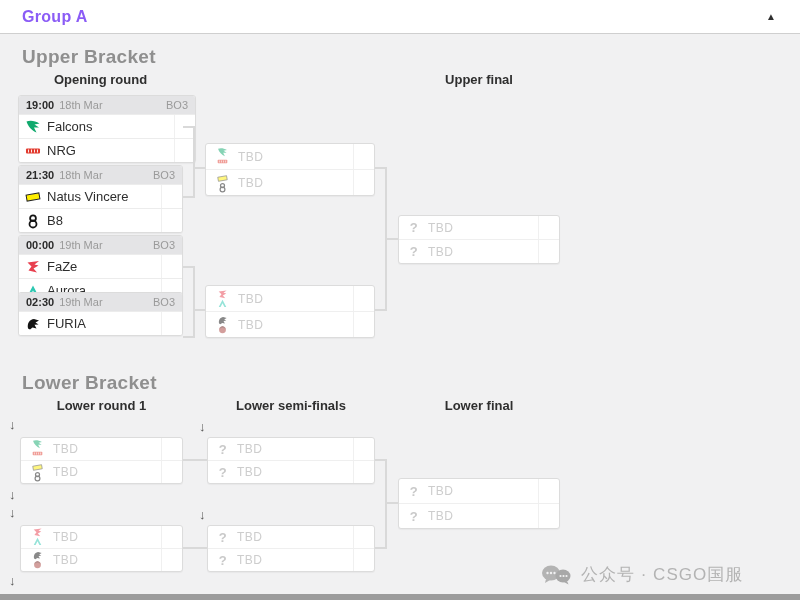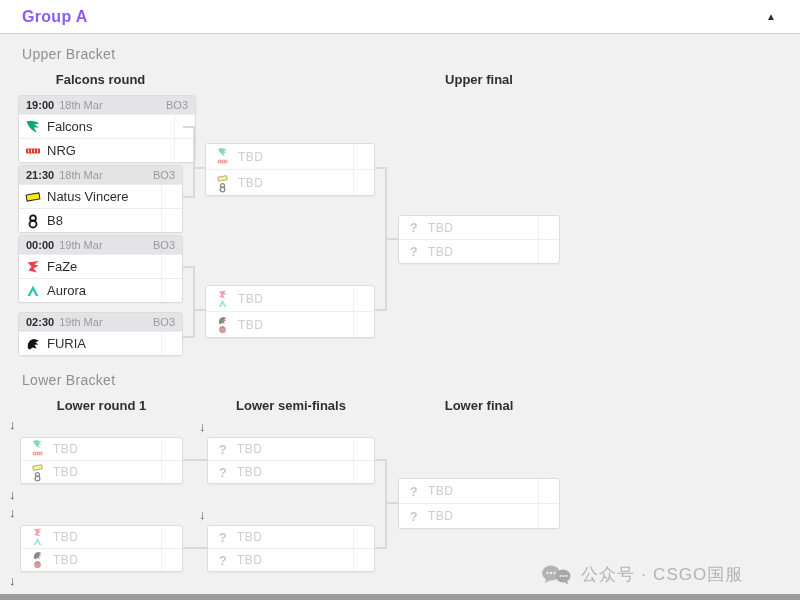--- a/index.html
+++ b/index.html
@@ -4,21 +4,21 @@
 <style>
   html,body{margin:0;padding:0;}
   #stage{position:relative;width:800px;height:600px;background:#f1f1f2;overflow:hidden;
          font-family:"Liberation Sans",sans-serif;}
   
   .hdr{position:absolute;left:0;top:0;width:800px;height:33px;background:#fff;
        border-bottom:1px solid #cfcfcf;display:flex;align-items:center;}
   .hdr-title{margin-left:22px;font-size:16px;font-weight:bold;color:#8b5cf6;letter-spacing:.3px;}
   .hdr-caret{margin-left:auto;margin-right:24px;font-size:10px;color:#2f2f2f;cursor:pointer;}
   
-  .seclabel{position:absolute;font-size:14px;font-weight:normal;color:#8f8f8f;letter-spacing:.3px;}
+  .seclabel{position:absolute;font-size:19px;font-weight:bold;color:#8f8f8f;letter-spacing:.3px;}
   .colhdr{position:absolute;font-size:13px;font-weight:bold;color:#2f2f2f;text-align:center;}
   
   .match{position:absolute;background:#fff;border:1px solid #dcdcdc;border-radius:3px;
          box-sizing:border-box;box-shadow:0 1px 1px rgba(0,0,0,.04);overflow:hidden;}
   .mhead{height:18px;background:#e4e4e6;display:flex;align-items:center;
          padding:0 7px;font-size:11px;color:#9a9a9a;}
   .mtime{font-weight:bold;color:#2b2b2b;margin-right:5px;}
   .mformat{margin-left:auto;}
   .trow{height:23px;display:flex;align-items:center;gap:6px;padding-left:6px;
         border-top:1px solid #ececec;background:#fff;font-size:13px;color:#2e2e2e;}
@@ -80,21 +80,21 @@
 </svg>
 
 <div id="stage">
 
   <div class="hdr">
     <span class="hdr-title">Group A</span>
     <span class="hdr-caret">▲</span>
   </div>
 
   <div class="seclabel" style="left:22px;top:46px">Upper Bracket</div>
-  <div class="colhdr" style="left:18px;top:72px;width:165px">Falcons round</div>
+  <div class="colhdr" style="left:18px;top:72px;width:165px">Opening round</div>
   <div class="colhdr" style="left:398px;top:72px;width:162px">Upper final</div>
 
   <div class="match" style="left:18px;top:95px;width:178px">
     <div class="mhead">
       <span class="mtime">19:00</span>
       <span>18th Mar</span>
       <span class="mformat">BO3</span>
     </div>
     <div class="trow">
       <span class="ti">
@@ -161,21 +161,21 @@
       <span class="ti">
           <svg viewBox="0 0 16 16">
             <use href="#lg-aurora"></use>
           </svg>
         </span>
       <span>Aurora</span>
       <span class="score"></span>
     </div>
   </div>
 
-  <div class="match" style="left:18px;top:312px;width:165px">
+  <div class="match" style="left:18px;top:292px;width:165px">
     <div class="mhead">
       <span class="mtime">02:30</span>
       <span>19th Mar</span>
       <span class="mformat">BO3</span>
     </div>
     <div class="trow">
       <span class="ti">
           <svg viewBox="0 0 16 16">
             <use href="#lg-furia"></use>
           </svg>

